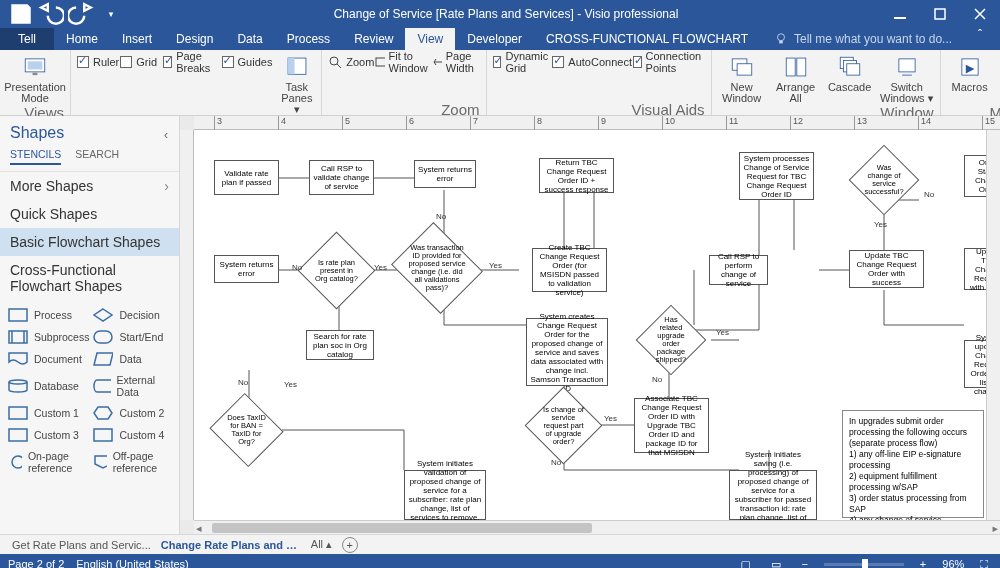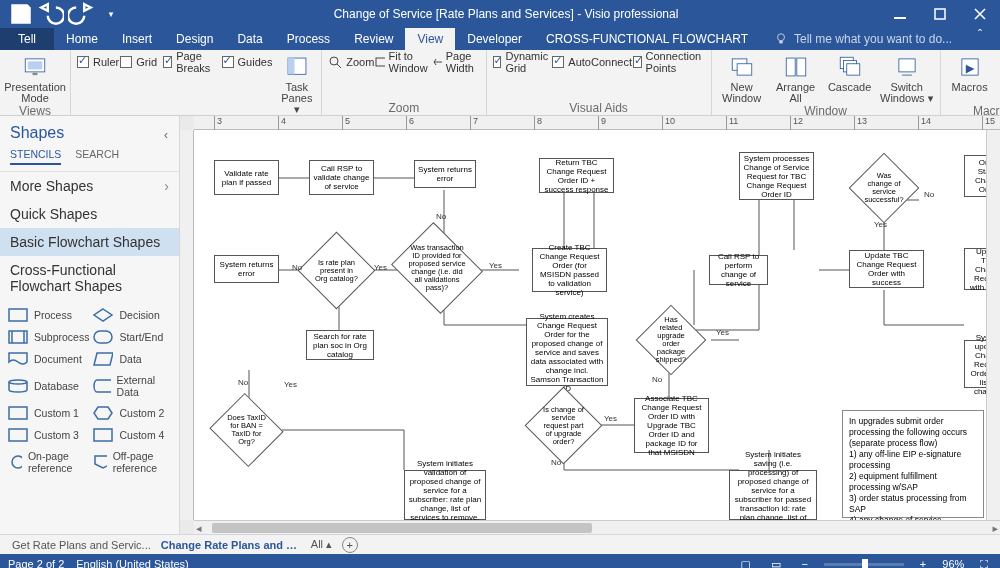--- a/index.html
+++ b/index.html
@@ -15,21 +15,21 @@
   .tabs { height: 22px; background: #2b579a; display: flex; align-items: stretch; color: #fff; font-size: 12px; }
   .tab-file { background: #1e3e70; padding: 0 18px; display: flex; align-items: center; cursor: pointer; }
   .tab { padding: 0 12px; display: flex; align-items: center; cursor: pointer; }
   .tab.active { background: #f3f3f3; color: #2b579a; }
   .tellme { flex: 1; display: flex; align-items: center; gap: 6px; color: #c8d6ec; padding-left: 14px; }
   .tellme .bulb { width: 14px; height: 14px; }
   
   .ribbon { height: 66px; background: #f3f3f3; border-bottom: 1px solid #d0d0d0; display: flex; }
   .group { border-right: 1px solid #d7d7d7; padding: 2px 6px 0 6px; display: flex; flex-direction: column; }
   .group .controls { flex: 1; display: flex; gap: 6px; }
-  .group .label { height: 14px; text-align: center; color: #6a6a6a; font-size: 12px; }
+  .group .label { height: 14px; text-align: right; color: #6a6a6a; font-size: 15px; }
   .bigbtn { width: 58px; display: flex; flex-direction: column; align-items: center; gap: 2px; cursor: pointer; padding-top: 2px; }
   .bigbtn svg { width: 26px; height: 26px; }
   .bigbtn .cap { text-align: center; font-size: 11px; line-height: 11px; color: #444; }
   .smallrow { display: flex; align-items: center; gap: 4px; font-size: 11px; color: #333; height: 16px; }
   .chk { width: 12px; height: 12px; border: 1px solid #666; background:#fff; display:inline-block; position:relative;}
   .chk.checked::after { content:"✓"; position:absolute; top:-3px; left:0; font-size:11px; color:#2b579a;}
   .stack { display:flex; flex-direction:row; gap:1px; padding-top:2px;}
   
   .body { display: flex; height: 418px; }
   
@@ -456,21 +456,21 @@
 
           <path d="M575 320 V350"></path>
         </g>
       </svg>
 
       <div class="box" style="left:20px;top:30px;width:65px;height:35px;">Validate rate plan if passed</div>
       <div class="box" style="left:115px;top:30px;width:65px;height:35px;">Call RSP to validate change of service</div>
       <div class="box" style="left:220px;top:30px;width:62px;height:28px;">System returns error</div>
       <div class="box" style="left:345px;top:28px;width:75px;height:35px;">Return TBC Change Request Order ID + success response</div>
       <div class="box" style="left:545px;top:22px;width:75px;height:48px;">System processes Change of Service Request for TBC Change Request Order ID</div>
-      <div class="diamond" style="left:665px;top:33px;width:50px;height:50px;">
+      <div class="diamond" style="left:665px;top:25px;width:50px;height:50px;">
           <div class="d"></div>
           <div class="t">Was change of service successful?</div>
         </div>
       <div class="box" style="left:770px;top:25px;width:50px;height:42px;">Order Status Change Order</div>
 
       <div class="box" style="left:20px;top:125px;width:65px;height:28px;">System returns error</div>
       <div class="diamond" style="left:115px;top:113px;width:55px;height:55px;">
           <div class="d"></div>
           <div class="t">Is rate plan present in Org catalog?</div>
         </div>

